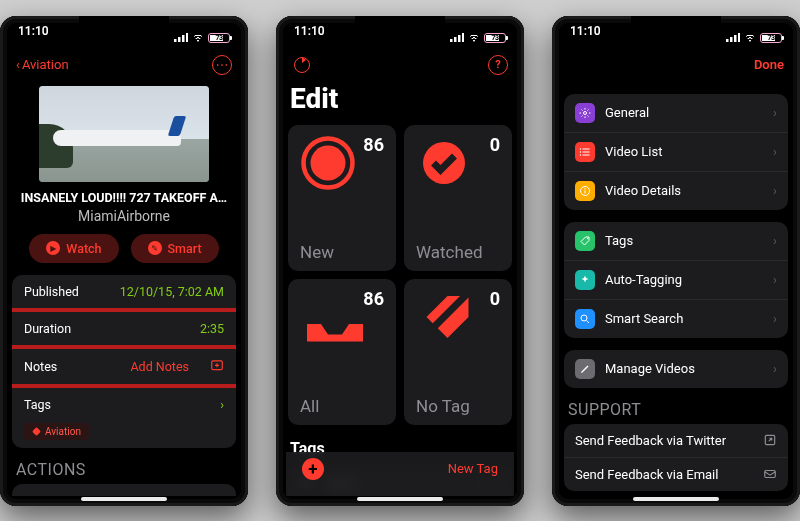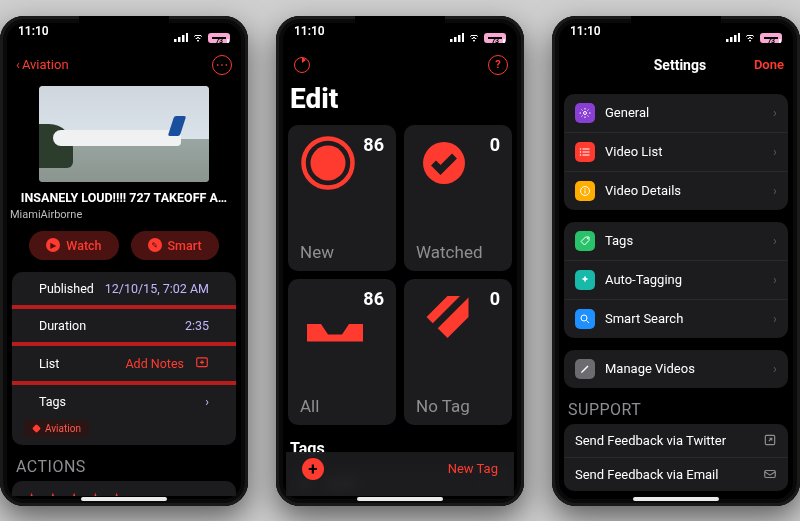--- a/index.html
+++ b/index.html
@@ -4,21 +4,21 @@
 <style>
   * { box-sizing: border-box; margin: 0; padding: 0; }
   body {
     background: #cfcfcf;
     font-family: -apple-system, "SF Pro Text", "Segoe UI", Roboto, Helvetica, Arial, sans-serif;
     width: 800px; height: 521px; overflow: hidden;
     display: flex; align-items: center; justify-content: center; gap: 28px;
   }
   .phone {
     width: 252px; height: 490px;
-    background: #000; border-radius: 24px; position: relative; overflow: hidden;
+    background: #000; border-radius: 16px; position: relative; overflow: hidden;
     box-shadow: 0 12px 30px rgba(0,0,0,.55), inset 0 0 0 3px #1a1a1a, inset 0 0 0 7px #0a0a0a;
   }
   .notch {
     position:absolute; top:0; left:50%; transform:translateX(-50%);
     width:90px; height:22px; background:#000; border-radius:0 0 16px 16px; z-index:10;
   }
   .status {
     position:absolute; top:0; left:0; right:0; height:36px; padding:8px 18px 0;
     display:flex; justify-content:space-between; font-size:12px; font-weight:600; color:#fff; z-index:5;
   }
@@ -28,21 +28,21 @@
     linear-gradient(#fff,#fff) 0 6px/2.5px 3px no-repeat,
     linear-gradient(#fff,#fff) 4px 4px/2.5px 5px no-repeat,
     linear-gradient(#fff,#fff) 8px 2px/2.5px 7px no-repeat,
     linear-gradient(#fff,#fff) 12px 0/2.5px 9px no-repeat;}
   .wifi{width:12px;height:9px;position:relative}
   .wifi::before{content:"";position:absolute;inset:0;background:
     radial-gradient(circle at 50% 100%, #fff 1.8px, transparent 2px),
     radial-gradient(circle at 50% 100%, transparent 3.5px,#fff 3.6px,#fff 4.6px,transparent 4.7px),
     radial-gradient(circle at 50% 100%, transparent 6.3px,#fff 6.4px,#fff 7.3px,transparent 7.4px);
     clip-path:polygon(0 0,100% 0,50% 100%);}
-  .batt{width:22px;height:10px;border:4px solid #f9a8d4;border-radius:3px;position:relative;font-size:7px;line-height:8px;text-align:center;letter-spacing:-0.5px}
+  .batt{width:22px;height:10px;border:1px solid #f9a8d4;border-radius:3px;position:relative;font-size:7px;line-height:8px;text-align:center;letter-spacing:-0.5px}
   .batt::after{content:"";position:absolute;right:-3px;top:2px;width:2px;height:4px;background:#fff;border-radius:0 1px 1px 0}
   .batt .fill{position:absolute;inset:1px;overflow:hidden;text-align:left}
   .batt .fill::before{content:"";display:block;height:100%;width:73%;background:#fff}
   .batt .txt{position:absolute;inset:0;color:#000;font-weight:700}
   .screen{position:absolute;inset:36px 10px 10px;overflow:hidden;color:#fff;font-size:12px;}
   .nav{height:28px;display:flex;align-items:center;justify-content:space-between;padding:0 6px 2px;}
   .accent{color:#ff3b30}
   .nav-back{display:flex;align-items:center;gap:2px;font-size:13px;font-weight:400}
   .circ-btn{width:20px;height:20px;border:1.6px solid #ff3b30;border-radius:50%;position:relative;color:#ff3b30}
   .dots::after{content:"⋯";position:absolute;inset:0;display:flex;align-items:center;justify-content:center;font-size:13px;line-height:1}
@@ -50,29 +50,29 @@
   .scrollhide{overflow-y:auto;scrollbar-width:none}.scrollhide::-webkit-scrollbar{display:none}
   .home-ind{position:absolute;bottom:5px;left:50%;transform:translateX(-50%);width:86px;height:4px;border-radius:3px;background:#fff;opacity:.92}
 
   
   .s1 .thumb{margin:6px auto 8px;width:170px;height:96px;border-radius:4px;overflow:hidden;background:#89a;position:relative}
   .thumb .sky{position:absolute;inset:0;background:linear-gradient(#cfd6dd 0%,#dbe3ea 55%,#9aa6a2 55%,#8a958f 100%)}
   .thumb .plane{position:absolute;left:14px;right:28px;top:44px;height:16px;background:#f0f1f2;border-radius:8px 4px 4px 8px}
   .thumb .tail{position:absolute;right:26px;top:30px;width:12px;height:20px;background:#1a4fa0;transform:skewX(-18deg);border-radius:2px}
   .thumb .tree{position:absolute;left:0;top:38px;width:34px;height:44px;background:#2c3d2d;border-radius:0 24px 6px 0}
   .s1 .title{text-align:center;font-weight:700;font-size:12.5px;padding:0 4px;white-space:nowrap;overflow:hidden;text-overflow:ellipsis}
-  .s1 .sub{text-align:left;font-size:11px;color:#bdbdbd;margin:3px 0 10px}
+  .s1 .sub{text-align:center;font-size:14px;color:#bdbdbd;margin:3px 0 10px}
   .s1 .btns{display:flex;justify-content:center;gap:12px;margin-bottom:12px}
   .pill{background:#4a1311;color:#ff3b30;border-radius:20px;padding:7px 17px;display:flex;align-items:center;gap:6px;font-size:12.5px;font-weight:500}
   .pill .ic{width:14px;height:14px;border-radius:50%;background:#ff3b30;display:flex;align-items:center;justify-content:center;color:#4a1311;font-size:8px}
   .list{background:#1c1c1e;border-radius:10px;margin:0 2px 12px}
-  .row{display:flex;align-items:center;justify-content:space-between;padding:9px 27px;font-size:12.5px}
+  .row{display:flex;align-items:center;justify-content:space-between;padding:9px 12px;font-size:12.5px}
   .row + .row{border-top:4px solid #b91c1c}
-  .row .k{color:#fff}.row .v{color:#c4b5fd}
-  .row .v.accent{color:#ff3b30;display:flex;align-items:center;gap:11px}
+  .row .k{color:#fff}.row .v{color:#84cc16}
+  .row .v.accent{color:#ff3b30;display:flex;align-items:center;gap:21px}
   .chip{display:inline-flex;align-items:center;gap:4px;background:#2a1514;color:#ff5a4f;font-size:10px;padding:3px 8px;border-radius:4px;margin:2px 0 8px 12px}
   .chip::before{content:"";width:9px;height:9px;background:#ff3b30;border-radius:2px;transform:rotate(45deg) scale(.7)}
   .sect-title{font-size:16px;color:#8e8e93;letter-spacing:.5px;margin:10px 2px 5px 6px}
   .stars{display:flex;gap:6px;padding:8px 12px 2px}
   .star{color:#ff3b30;font-size:17px}
 
   
   .s2 .nav .gear{width:20px;height:20px;position:relative}
   .s2 .nav .gear::before{content:"";position:absolute;inset:2px;border:1.6px solid #ff3b30;border-radius:50%}
   .s2 .nav .gear::after{content:"";position:absolute;left:10px;top:2px;width:0;height:0;border-left:4px solid #ff3b30;border-top:3px solid transparent;border-bottom:3px solid transparent;transform-origin:-1px 8px}
@@ -149,21 +149,21 @@
     <div class="list">
       <div class="row">
         <span class="k">Published</span>
         <span class="v">12/10/15, 7:02 AM</span>
       </div>
       <div class="row">
         <span class="k">Duration</span>
         <span class="v">2:35</span>
       </div>
       <div class="row">
-        <span class="k">List</span>
+        <span class="k">Notes</span>
         <span class="v accent">
           <span>Add Notes</span>
           <span>
             <svg width="14" height="14" viewBox="0 0 24 24">
                 <rect x="3" y="5" width="18" height="15" rx="2" fill="none" stroke="#ff3b30" stroke-width="2"></rect>
                 <path d="M12 9v7M8.5 12.5h7" stroke="#ff3b30" stroke-width="2"></path>
               </svg>
           </span>
         </span>
       </div>
@@ -280,21 +280,20 @@
       <span class="wifi"></span>
       <span class="batt">
           <span class="fill"></span>
           <span class="txt">73</span>
         </span>
     </span>
   </div>
   <div class="screen s3 scrollhide">
     <div class="nav">
       <span style="width:38px"></span>
-      <span class="title3">Settings</span>
       <span class="done">Done</span>
     </div>
     <div class="gap"></div>
     <div class="list" id="g1">
         <div class="set-row">
           <span class="sq" style="background:#8a3fd4">
             <svg viewBox="0 0 24 24" fill="currentColor">
               <circle cx="12" cy="12" r="3" fill="none" stroke="#fff" stroke-width="2"></circle>
               <path d="M12 2v3M12 19v3M4 12H1M23 12h-3M5 5l2 2M17 17l2 2M19 5l-2 2M7 17l-2 2" stroke="#fff" stroke-width="2"></path>
             </svg>

